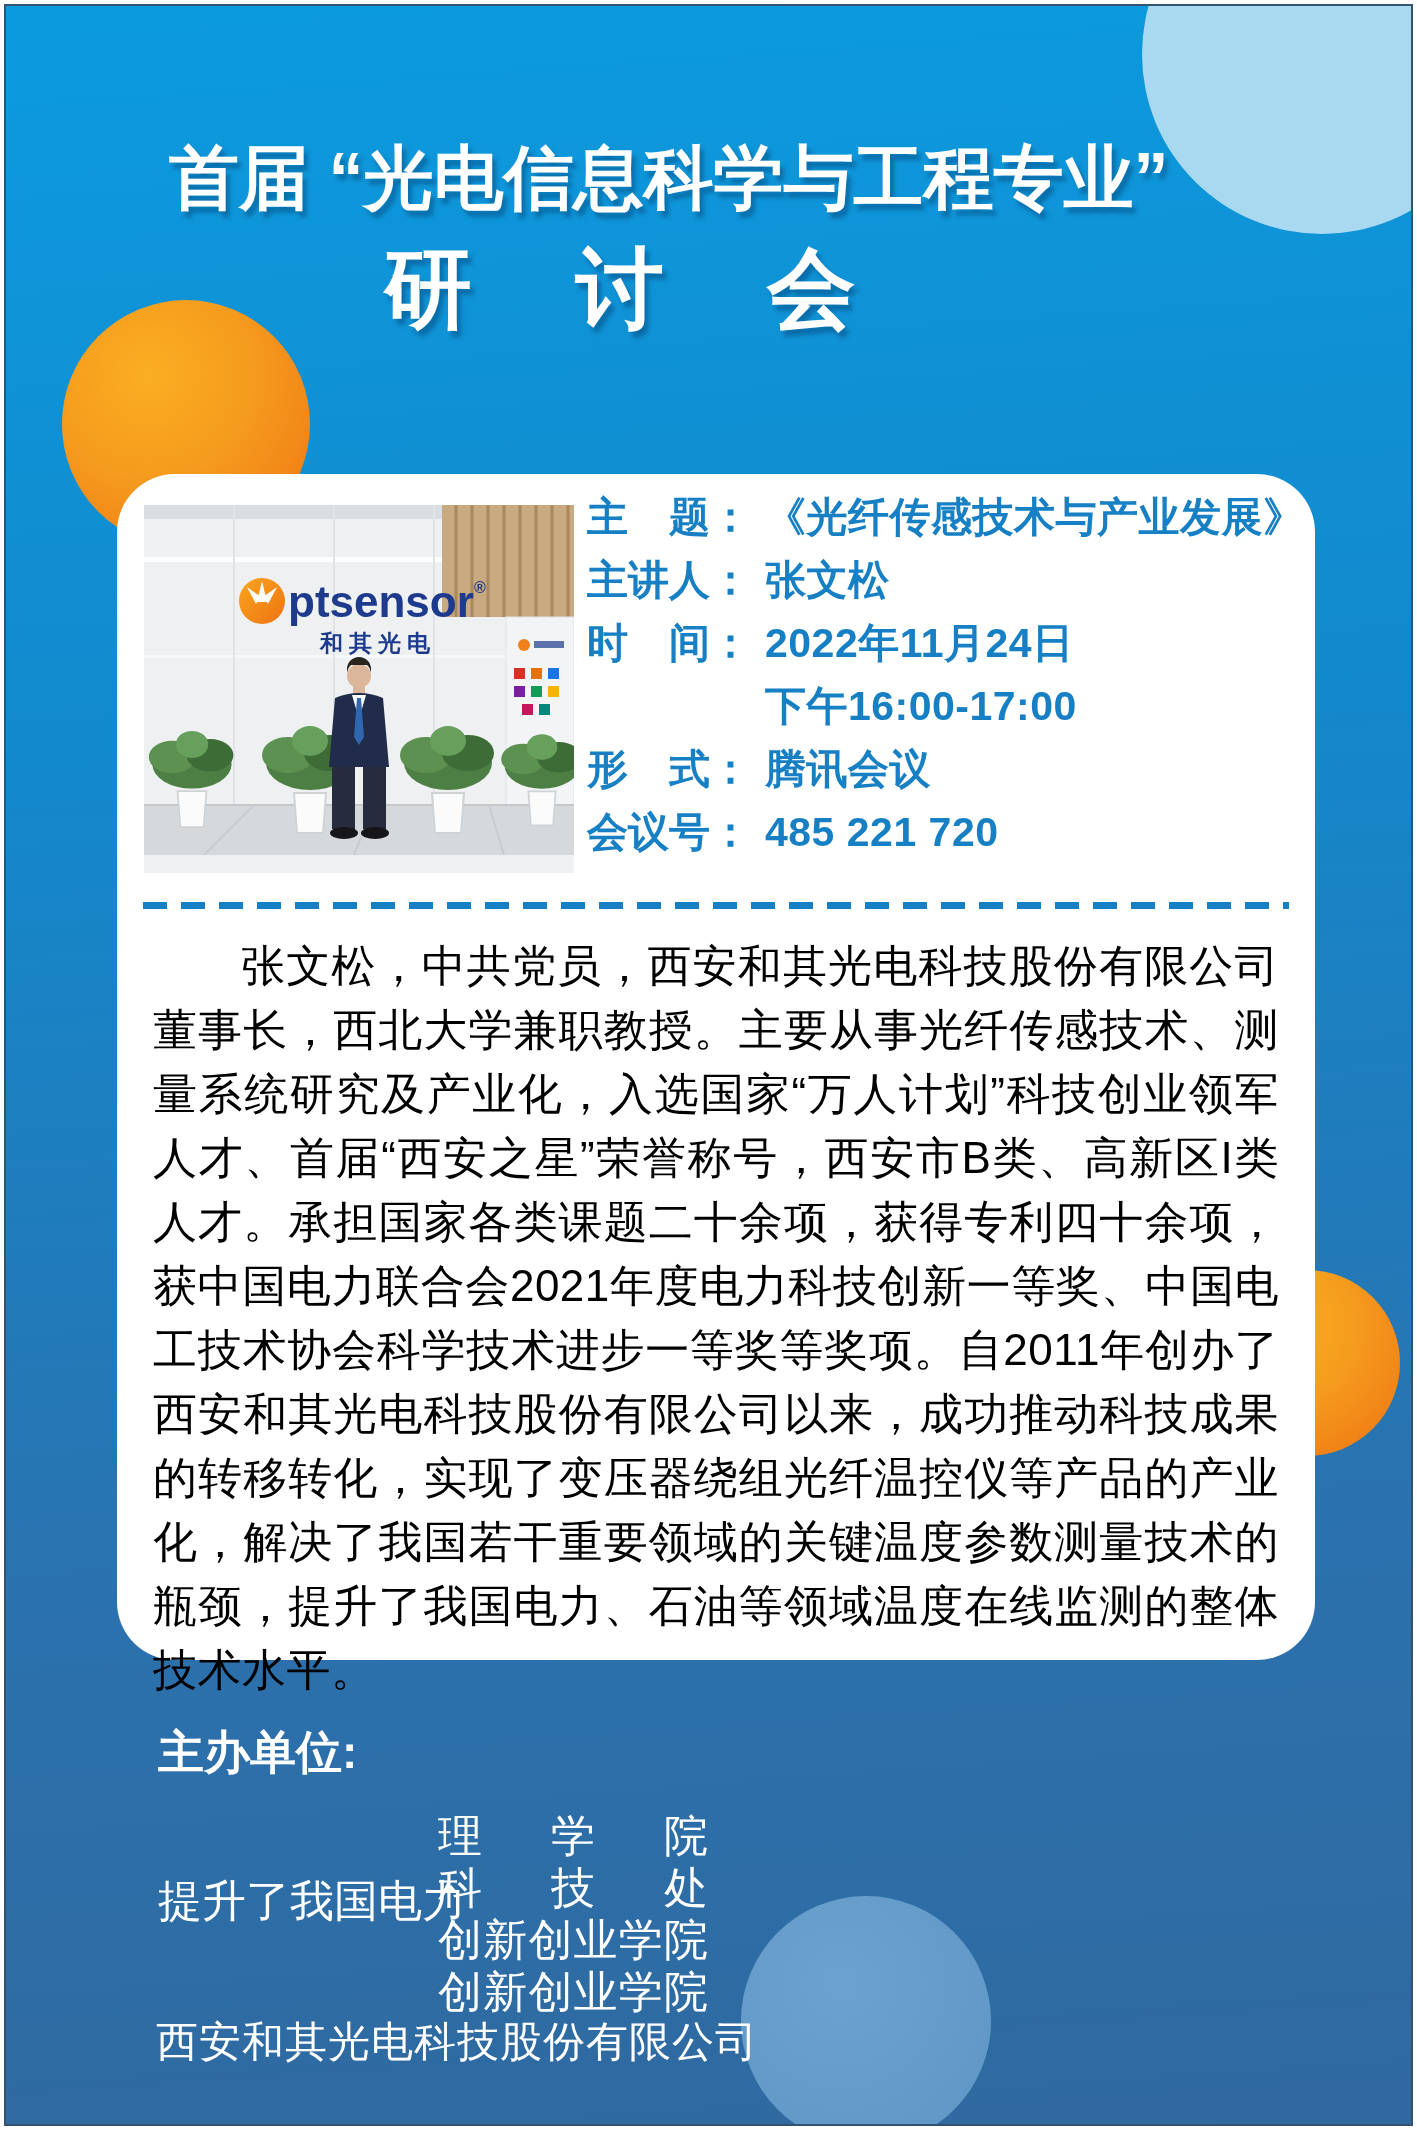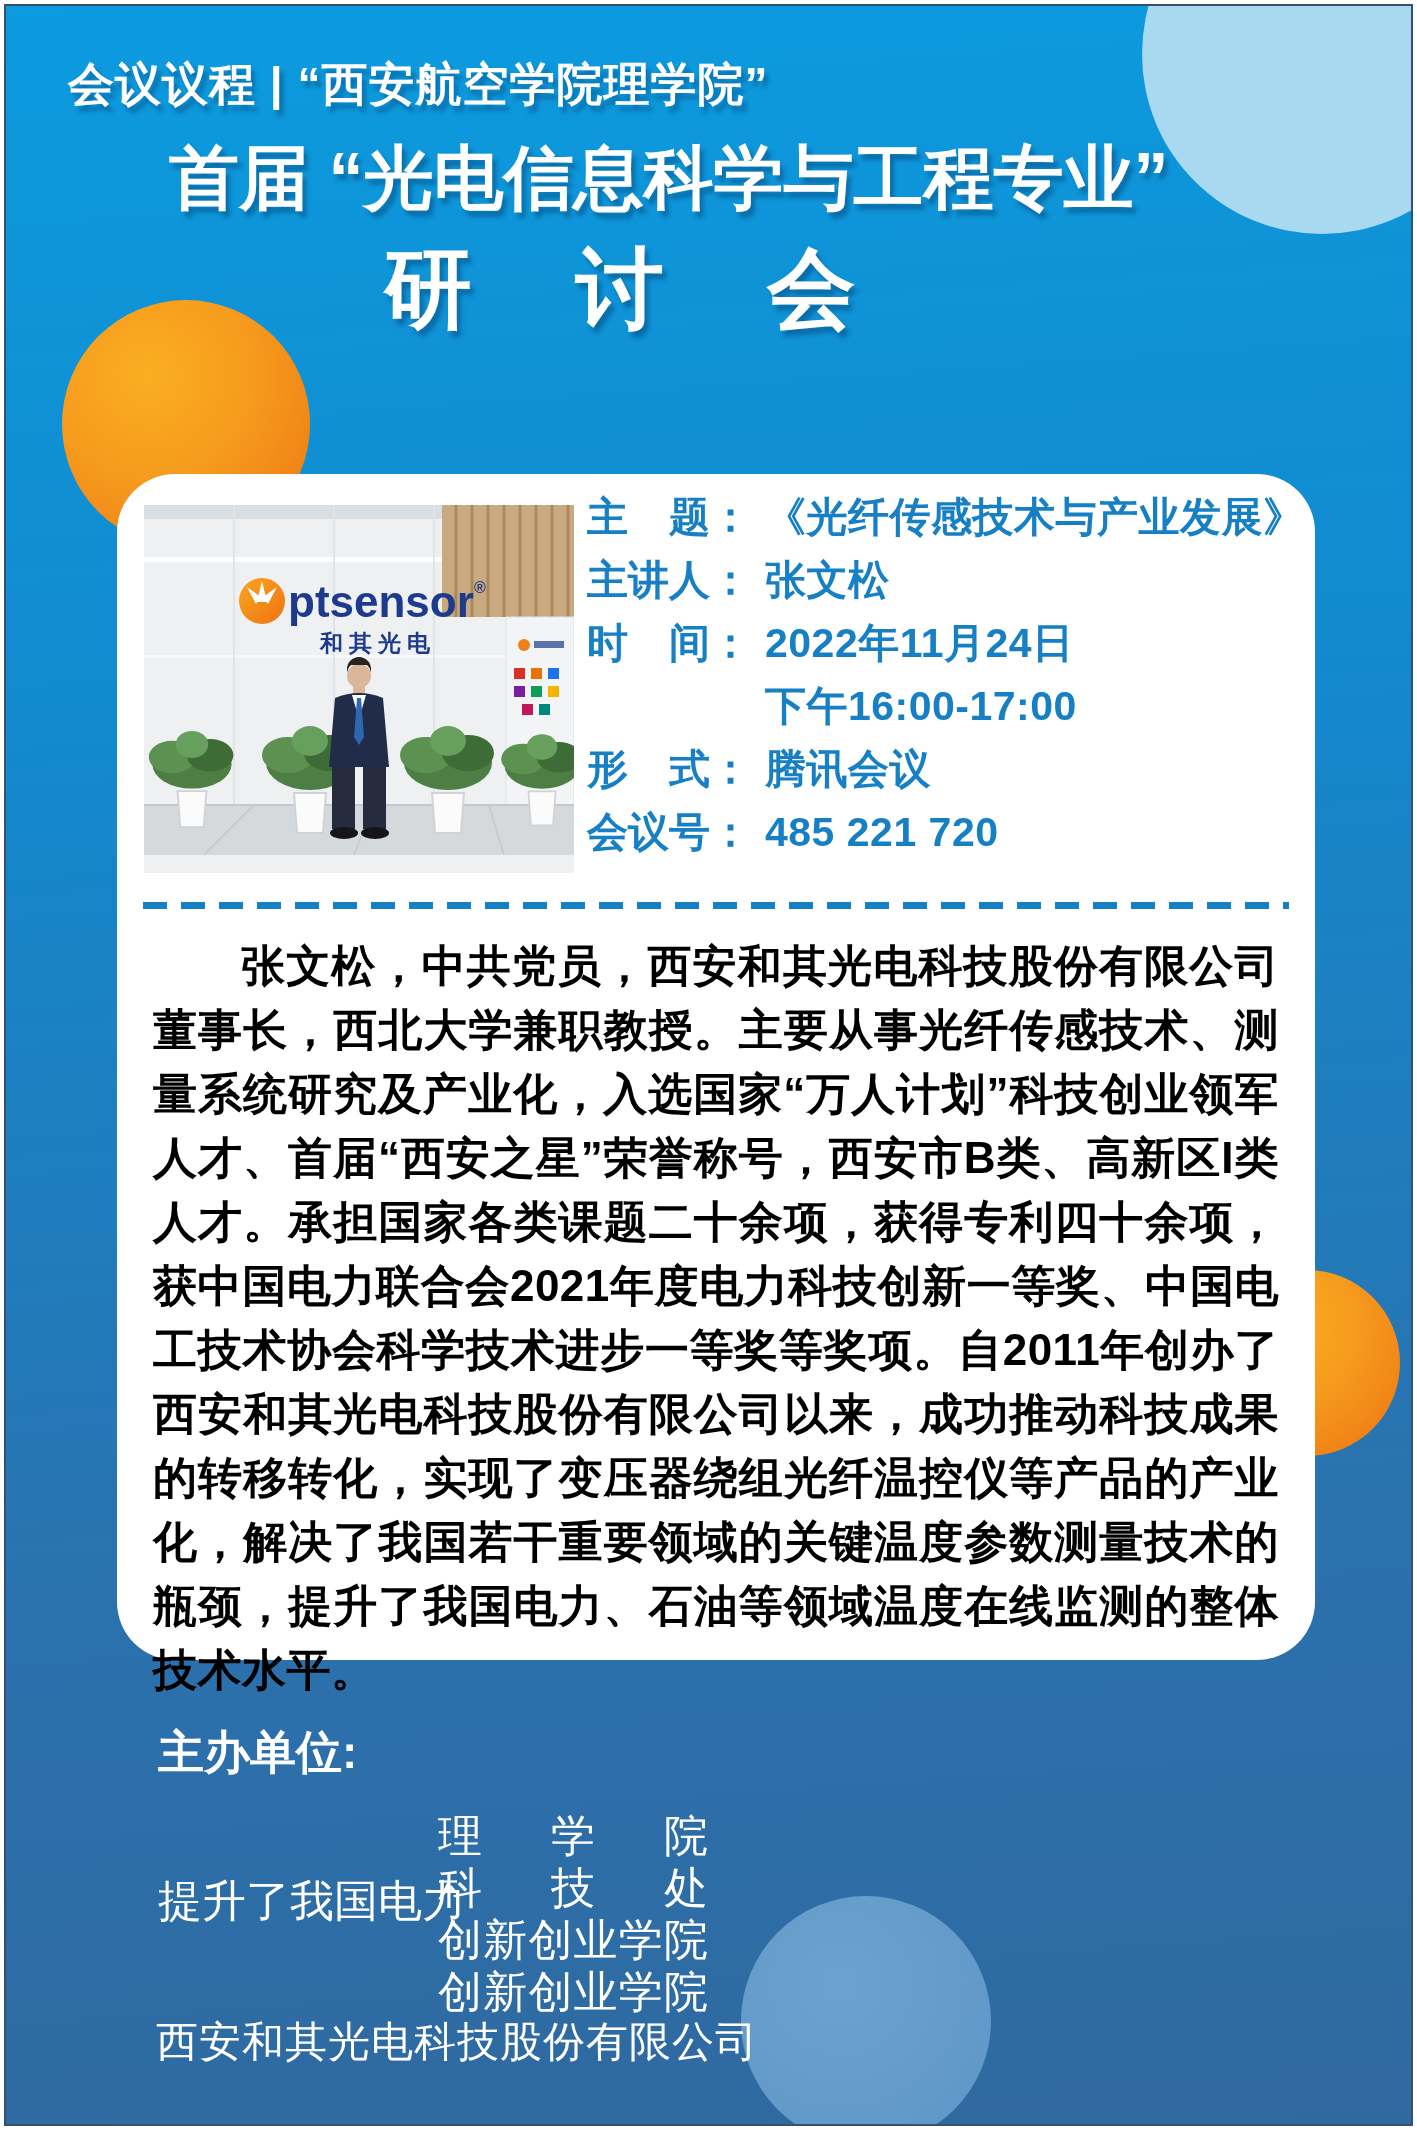--- a/index.html
+++ b/index.html
@@ -33,41 +33,40 @@
 
   .details{position:absolute;left:470px;top:12px;width:712px;color:#1780c4;font-weight:700;}
   .detail-row{display:flex;align-items:center;height:63px;font-size:41px;}
   .detail-label{flex:0 0 178px;white-space:nowrap;}
   .detail-value{white-space:nowrap;letter-spacing:0.5px;}
 
   .divider{position:absolute;left:26px;top:428px;width:1146px;height:7px;
     background:repeating-linear-gradient(90deg,#1780c4 0 24px,transparent 24px 38px);}
 
   .bio{position:absolute;left:36px;top:460px;width:1126px;color:#000000;
-    font-size:44px;line-height:64px;font-weight:700;text-align:justify;text-indent:2em;
+    font-size:44px;line-height:64px;font-weight:400;text-align:justify;text-indent:2em;
     letter-spacing:0.5px;}
 
   .footer-label{position:absolute;left:152px;top:1716px;color:#fff;font-size:46px;font-weight:800;white-space:nowrap;}
   .org-left{position:absolute;left:152px;top:1866px;color:#fff;font-size:44px;white-space:nowrap;}
   .org-right{position:absolute;left:432px;top:1790px;width:270px;color:#fff;font-size:44px;margin-top:14px;}
   .org-right-item{height:52px;line-height:52px;text-align:justify;text-align-last:justify;}
   .company{position:absolute;left:150px;top:2008px;color:#fff;font-size:42px;white-space:nowrap;letter-spacing:1px;}
 </style>
 </head>
 <body>
 
 <div class="stage">
   <div class="poster">
 
     <div class="circle orange-tl"></div>
     <div class="circle light-tr"></div>
     <div class="circle orange-r"></div>
     <div class="circle light-b"></div>
 
-    <div class="hdr eyebrow">会议议程 | “西安航空学院理学院”</div>
     <div class="hdr title1">首届 “光电信息科学与工程专业”</div>
     <div class="hdr title2">研 讨 会</div>
 
     <div class="card">
 
       <div class="photo">
         <svg width="430" height="350" viewBox="0 0 430 350" xmlns="http://www.w3.org/2000/svg">
           <defs>
             <linearGradient id="og" x1="0" y1="0" x2="1" y2="1">
               <stop offset="0" stop-color="#f9a61f"></stop>

